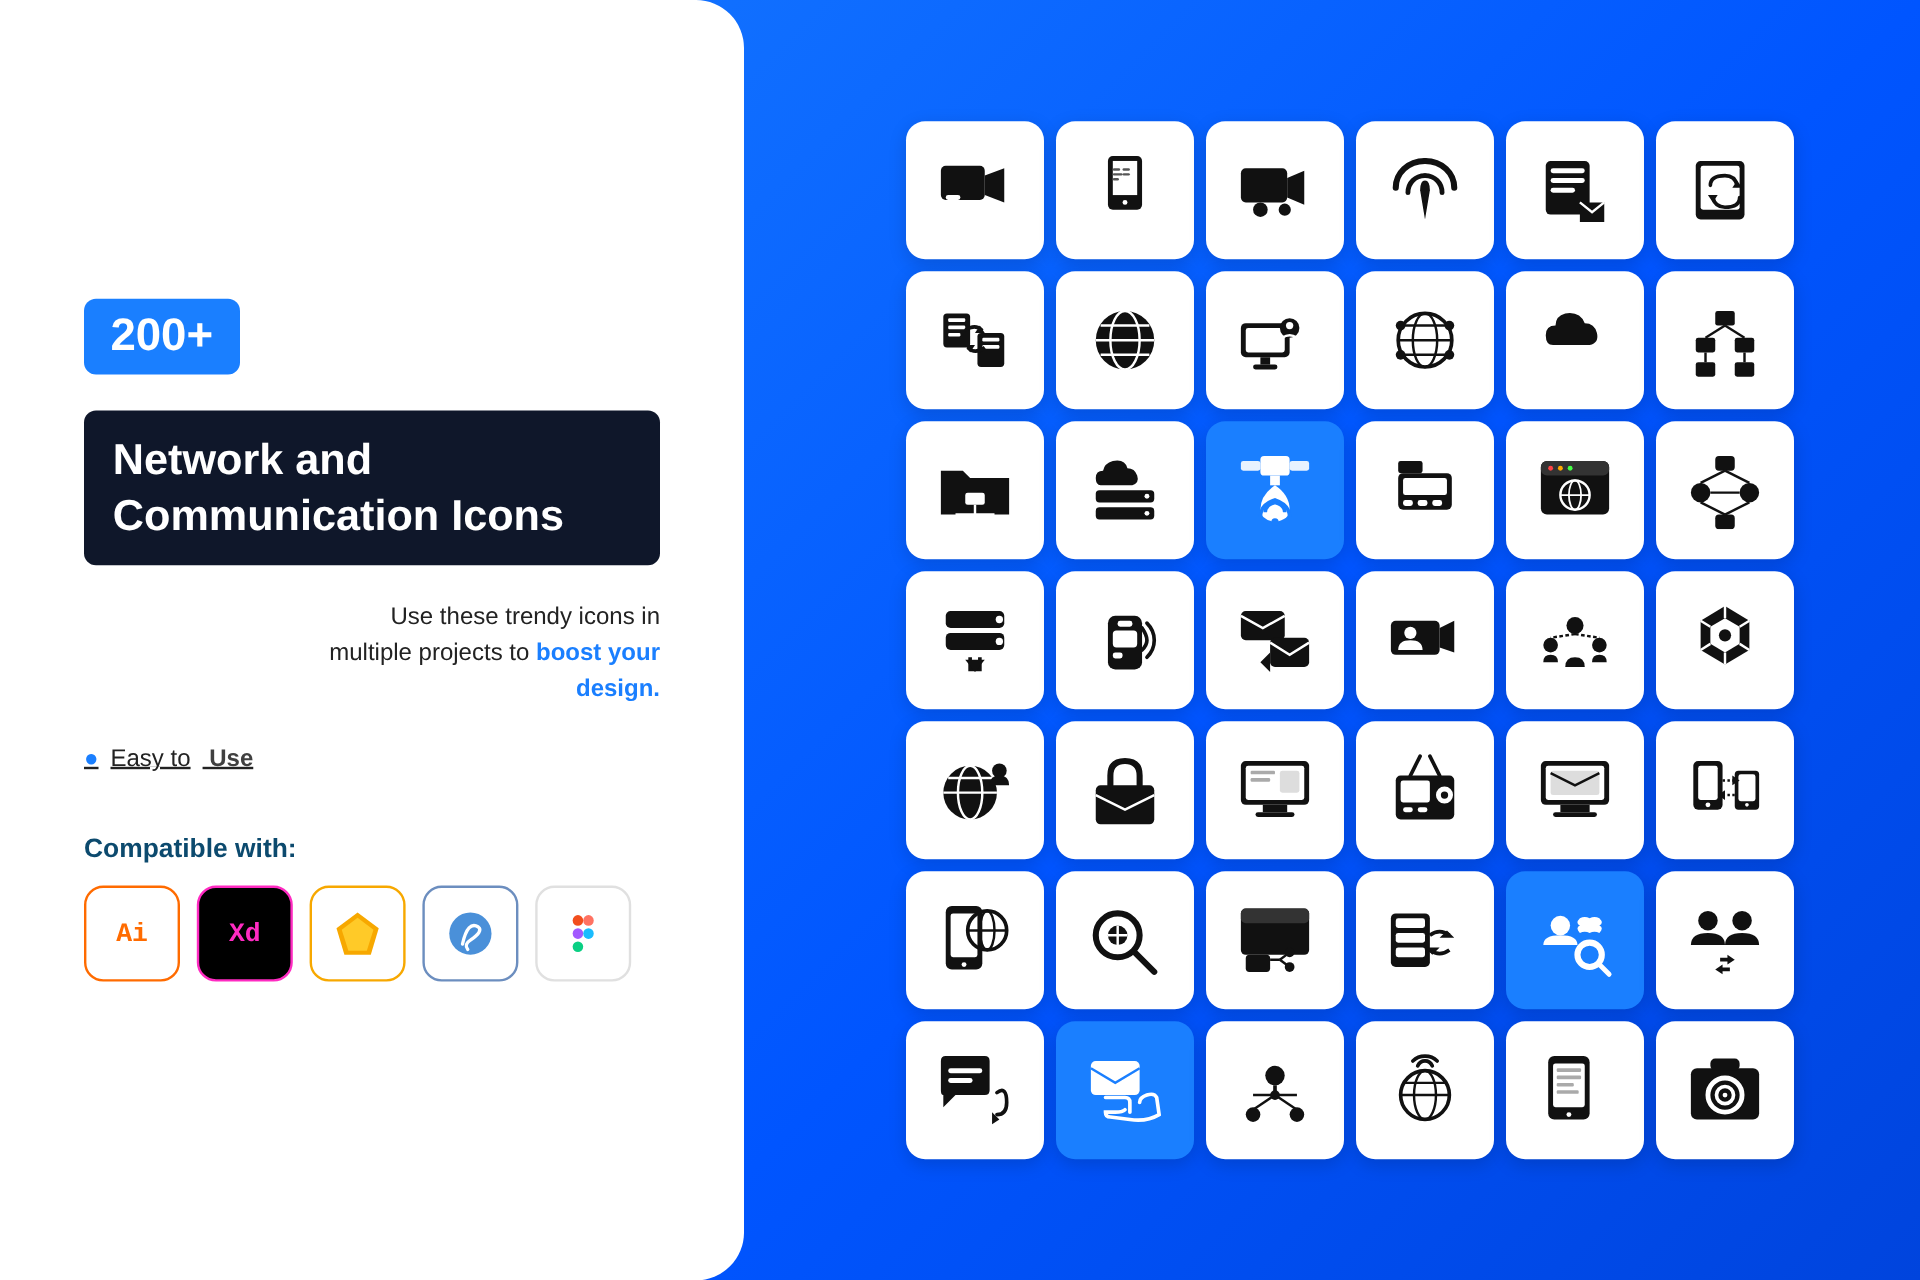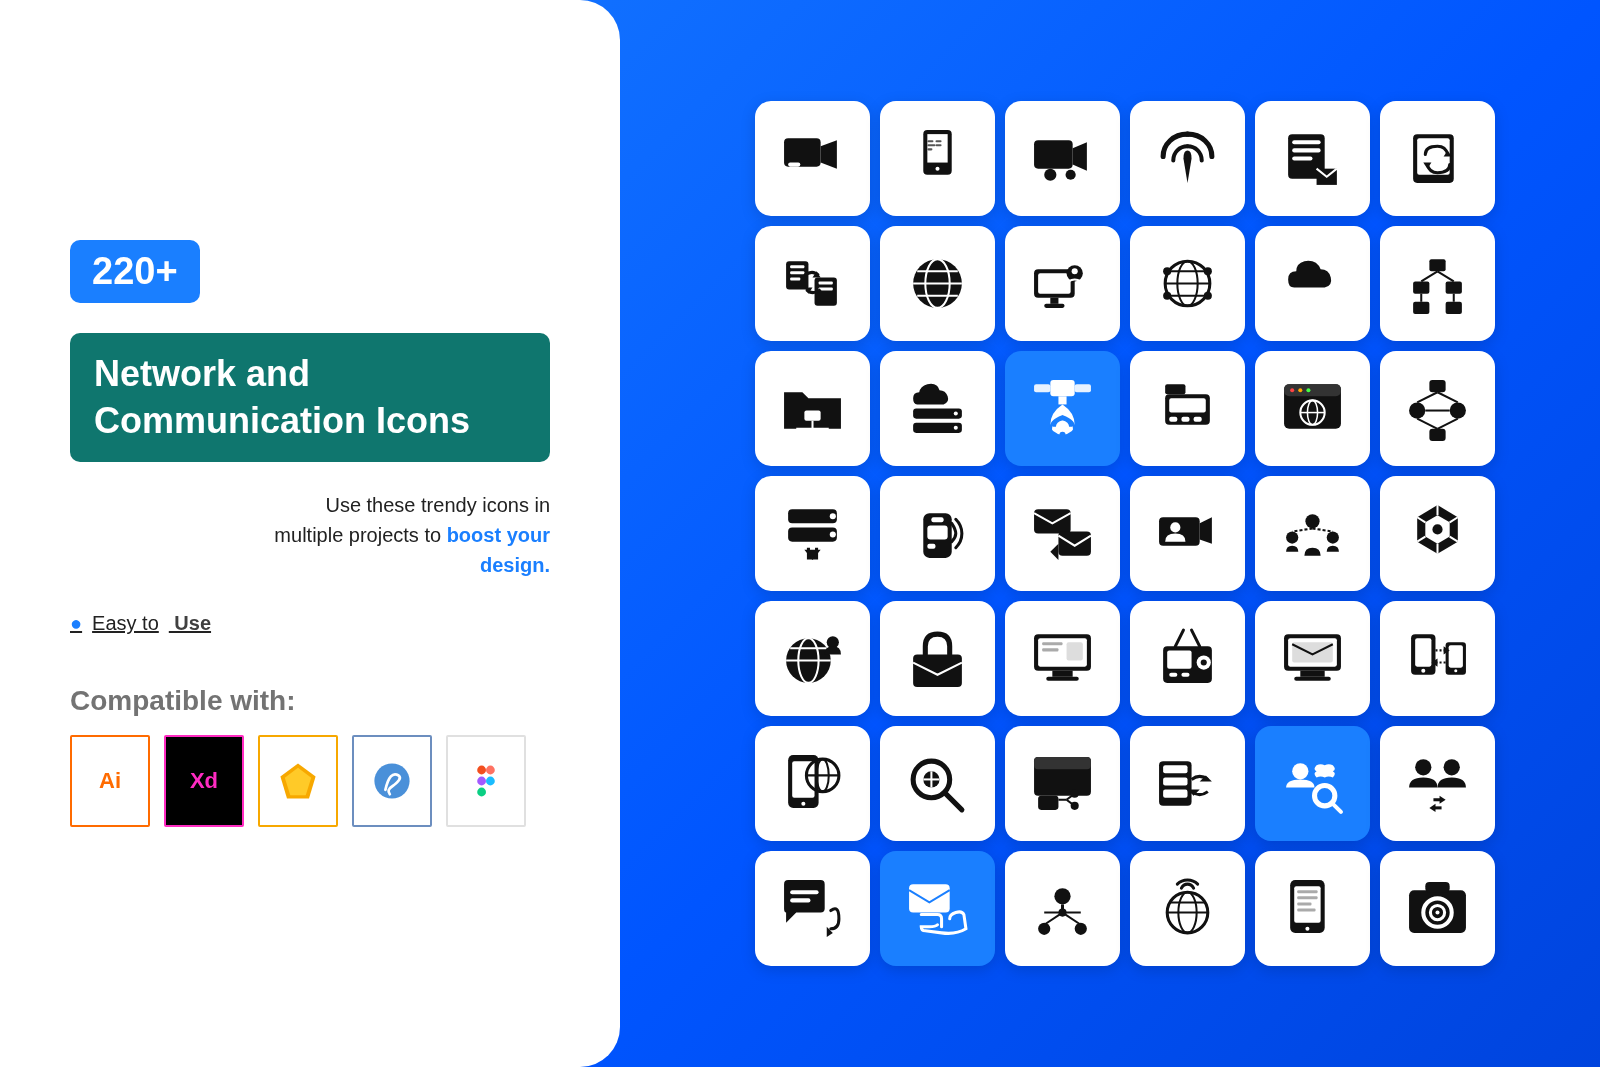--- a/index.html
+++ b/index.html
@@ -27,21 +27,21 @@
       background: #1a7fff;
       color: white;
       font-size: 38px;
       font-weight: 900;
       padding: 10px 22px;
       border-radius: 10px;
       margin-bottom: 30px;
       width: fit-content;
     }
     .title-box {
-      background: #0f766e;
+      background: #0f172a;
       color: white;
       font-size: 36px;
       font-weight: 800;
       padding: 18px 24px;
       border-radius: 10px;
       margin-bottom: 28px;
       line-height: 1.3;
     }
     .description {
       font-size: 20px;
@@ -70,39 +70,40 @@
     .features li::before {
       content: '●';
       color: #1a7fff;
       font-size: 20px;
     }
     .features li .highlight {
       color: #404040;
       font-weight: 600;
     }
     .compatible-label {
-      font-size: 28px;
+      font-size: 22px;
       font-weight: 700;
-      color: #737373;
+      color: #0c4a6e;
       margin-bottom: 18px;
     }
     .app-icons {
       display: flex;
       gap: 14px;
     }
     .app-icon {
       width: 80px;
-      height: 92px;
+      height: 80px;
       border: 2px solid #ddd;
-      border-radius: 2px;
+      border-radius: 16px;
       display: flex;
       align-items: center;
       justify-content: center;
       font-size: 28px;
       font-weight: 900;
+      font-family: Liberation Mono, monospace;
     }
     .app-icon.ai { color: #ff6b00; }
     .app-icon.xd { color: #ff2bc2; background: #000000; }
     .app-icon.sketch { color: #f7a800; }
     .app-icon.proc { color: #6c8ebf; }
     .app-icon.figma { color: #f24e1e; }
 
     
     .right-panel {
       flex: 1;
@@ -140,21 +141,21 @@
       fill: white;
     }
     .icon-cell:not(.blue) svg {
       fill: #111;
     }
   </style>
 </head>
 <body>
 
 <div class="left-panel">
-  <div class="badge">220+</div>
+  <div class="badge">200+</div>
   <div class="title-box">
     <span>Network and<br>Communication Icons</span>
   </div>
   <p class="description">
     Use these trendy icons in<br>multiple projects to <span class="highlight">boost your<br>design.</span>
   </p>
   <ul class="features">
     <li>Easy to <span class="highlight">&nbsp;Use</span></li>
   </ul>
   <div class="compatible-label">Compatible with:</div>

